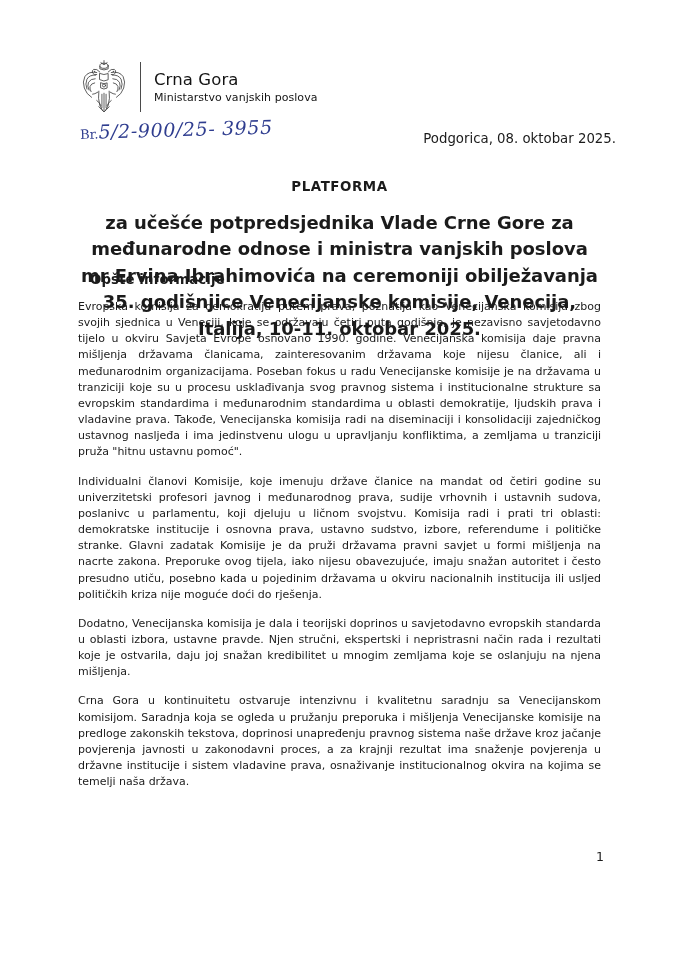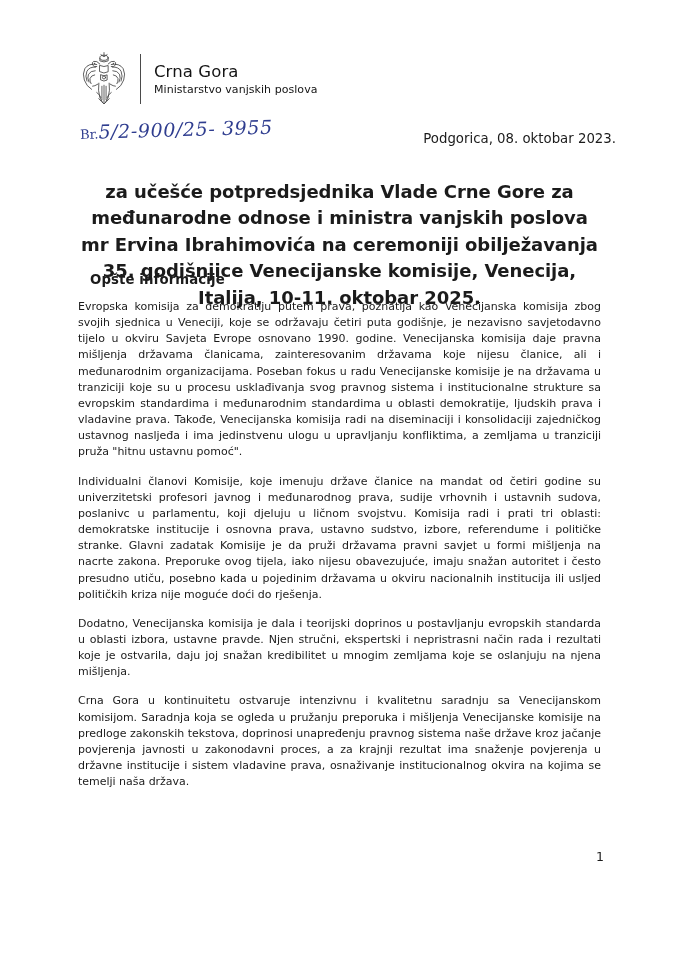--- a/index.html
+++ b/index.html
@@ -17,21 +17,21 @@
     overflow: hidden;
     font-family: "DejaVu Sans", "Liberation Sans", sans-serif;
     color: #1b1b1b;
     box-sizing: border-box;
   }
 
   
   .letterhead {
     position: absolute;
     left: 78px;
-    top: 50px;
+    top: 58px;
     display: flex;
     align-items: center;
   }
   .coa {
     width: 52px;
     height: 58px;
     flex: 0 0 auto;
     display: block;
   }
   .coa-divider {
@@ -194,31 +194,32 @@
     <div class="coa-divider"></div>
 
     <div class="lh-text">
       <div class="lh-line1">Crna Gora</div>
       <div class="lh-line2">Ministarstvo vanjskih poslova</div>
     </div>
   </div>
 
   <div class="ref-hand"><span class="ref-prefix">Br.</span><span>5/2-900/25- 3955</span></div>
 
-  <div class="doc-date">Podgorica, 08. oktobar 2023.</div>
+  <div class="doc-date">Podgorica, 08. oktobar 2025.</div>
 
   <div class="title-block">
+    <div class="doc-kicker">PLATFORMA</div>
     <div class="doc-subtitle">za učešće potpredsjednika Vlade Crne Gore za međunarodne odnose i ministra vanjskih poslova mr Ervina Ibrahimovića na ceremoniji obilježavanja 35. godišnjice Venecijanske komisije, Venecija, Italija, 10-11. oktobar 2025.</div>
   </div>
 
   <div class="body-area">
 
     <h2 class="sec-head">Opšte informacije</h2>
     <p class="para">Evropska komisija za demokratiju putem prava, poznatija kao Venecijanska komisija zbog svojih sjednica u Veneciji, koje se održavaju četiri puta godišnje, je nezavisno savjetodavno tijelo u okviru Savjeta Evrope osnovano 1990. godine. Venecijanska komisija daje pravna mišljenja državama članicama, zainteresovanim državama koje nijesu članice, ali i međunarodnim organizacijama. Poseban fokus u radu Venecijanske komisije je na državama u tranziciji koje su u procesu usklađivanja svog pravnog sistema i institucionalne strukture sa evropskim standardima i međunarodnim standardima u oblasti demokratije, ljudskih prava i vladavine prava. Takođe, Venecijanska komisija radi na diseminaciji i konsolidaciji zajedničkog ustavnog nasljeđa i ima jedinstvenu ulogu u upravljanju konfliktima, a zemljama u tranziciji pruža "hitnu ustavnu pomoć".</p>
     <p class="para">Individualni članovi Komisije, koje imenuju države članice na mandat od četiri godine su univerzitetski profesori javnog i međunarodnog prava, sudije vrhovnih i ustavnih sudova, poslanivc u parlamentu, koji djeluju u ličnom svojstvu. Komisija radi i prati tri oblasti: demokratske institucije i osnovna prava, ustavno sudstvo, izbore, referendume i političke stranke. Glavni zadatak Komisije je da pruži državama pravni savjet u formi mišljenja na nacrte zakona. Preporuke ovog tijela, iako nijesu obavezujuće, imaju snažan autoritet i često presudno utiču, posebno kada u pojedinim državama u okviru nacionalnih institucija ili usljed političkih kriza nije moguće doći do rješenja.</p>
-    <p class="para">Dodatno, Venecijanska komisija je dala i teorijski doprinos u postavljanju evropskih standarda u oblasti izbora, ustavne pravde. Njen stručni, ekspertski i nepristrasni način rada i rezultati koje je ostvarila, daju joj snažan kredibilitet u mnogim zemljama koje se oslanjuju na njena mišljenja.</p>
+    <p class="para">Dodatno, Venecijanska komisija je dala i teorijski doprinos u savjetodavno evropskih standarda u oblasti izbora, ustavne pravde. Njen stručni, ekspertski i nepristrasni način rada i rezultati koje je ostvarila, daju joj snažan kredibilitet u mnogim zemljama koje se oslanjuju na njena mišljenja.</p>
 
     <p class="para">Crna Gora u kontinuitetu ostvaruje intenzivnu i kvalitetnu saradnju sa Venecijanskom komisijom. Saradnja koja se ogleda u pružanju preporuka i mišljenja Venecijanske komisije na predloge zakonskih tekstova, doprinosi unapređenju pravnog sistema naše države kroz jačanje povjerenja javnosti u zakonodavni proces, a za krajnji rezultat ima snaženje povjerenja u državne institucije i sistem vladavine prava, osnaživanje institucionalnog okvira na kojima se temelji naša država.</p>
   </div>
 
   <div class="page-number">1</div>
 
 </div>
 
 </body></html>

